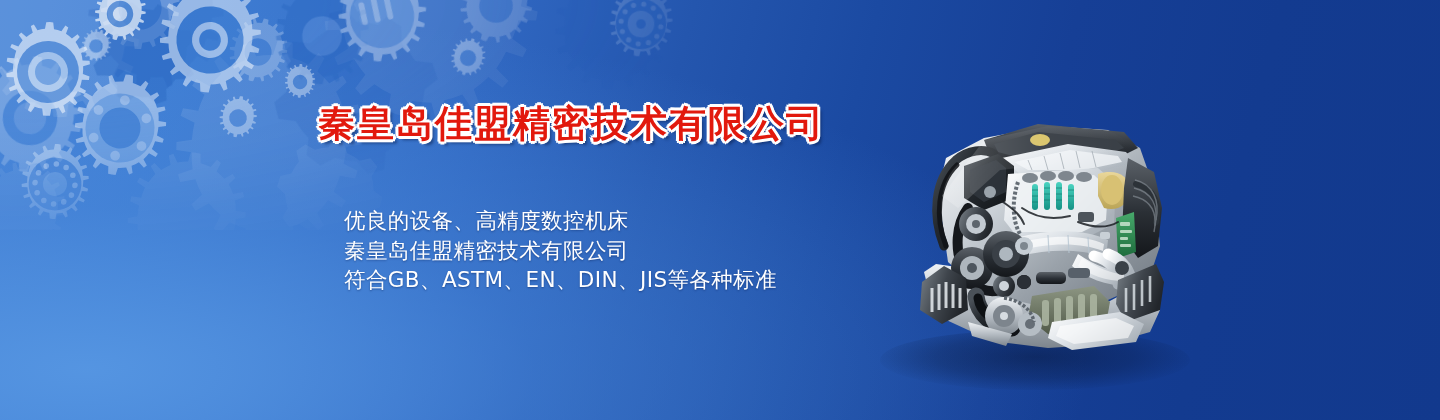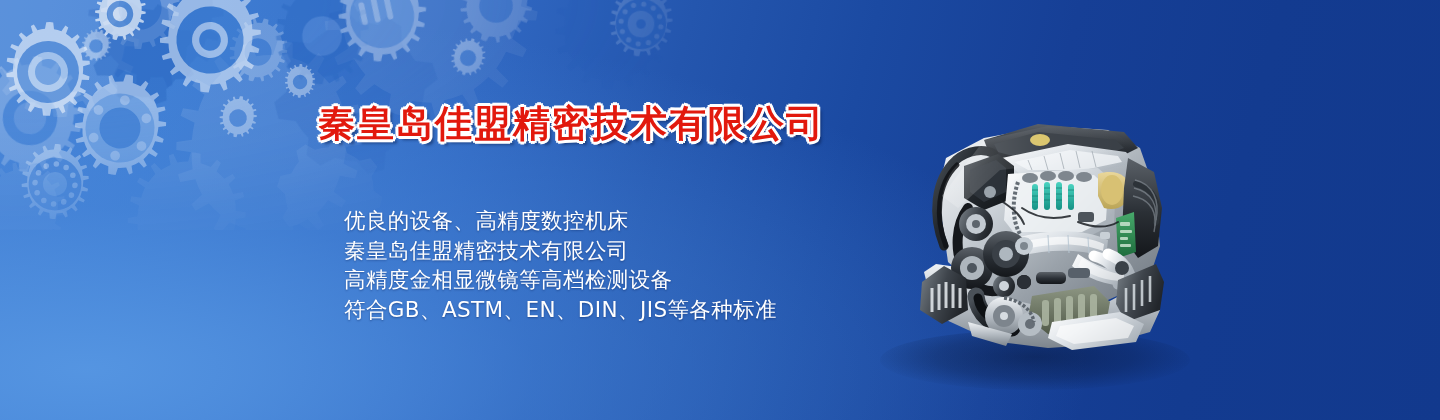--- a/index.html
+++ b/index.html
@@ -292,21 +292,20 @@
           </g>
       </g>
     </svg>
   </div>
 
   <div id="title">秦皇岛佳盟精密技术有限公司</div>
 
   <div id="bullets">
     <span class="line">优良的设备、高精度数控机床</span>
     <span class="line">秦皇岛佳盟精密技术有限公司</span>
-    <span class="line">高精度金相显微镜等高档检测设备</span>
     <span class="line">符合GB、ASTM、EN、DIN、JIS等各种标准</span>
   </div>
 
   <div id="engine-shadow"></div>
 
   <div id="engine">
     <svg viewBox="0 0 320 270" xmlns="http://www.w3.org/2000/svg">
       <defs>
         <linearGradient id="mtl" x1="0" y1="0" x2="1" y2="1">
           <stop offset="0%" stop-color="#fbfcfd"></stop>

